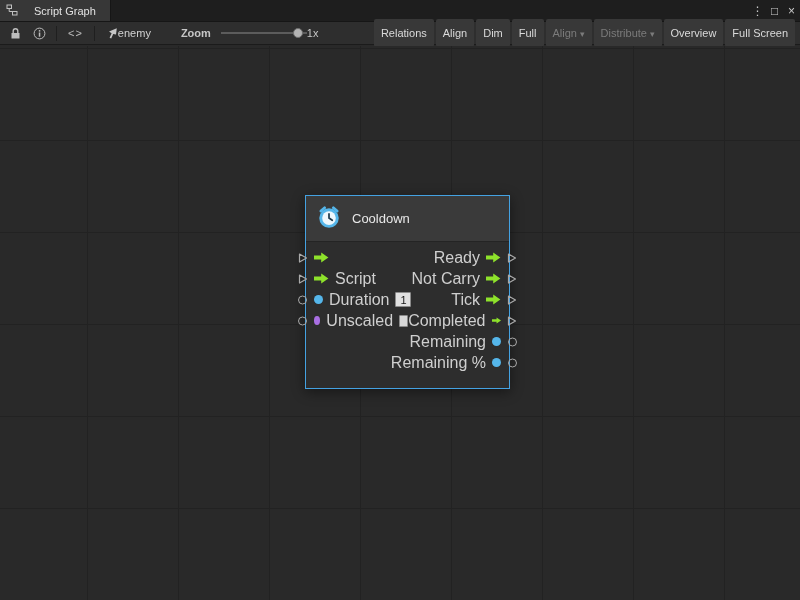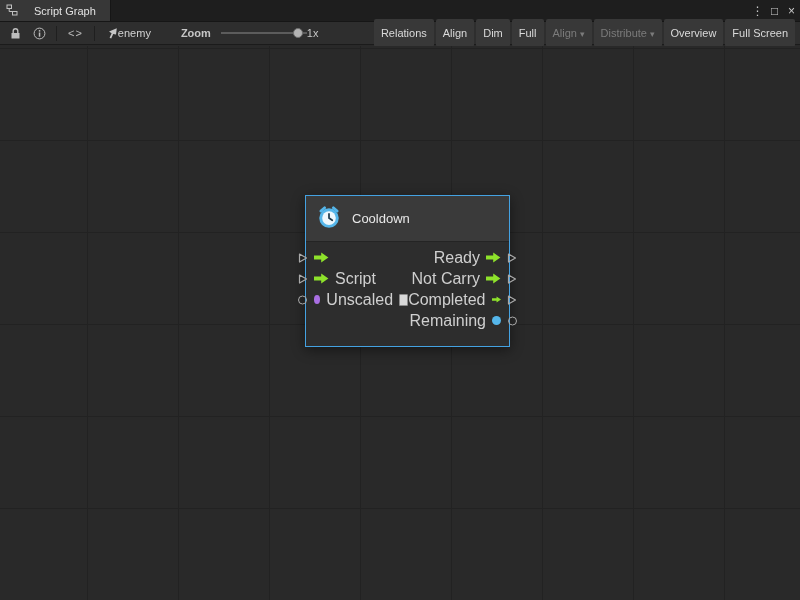--- a/index.html
+++ b/index.html
@@ -207,20 +207,41 @@
                 <path d="M0 3.6 h7.2 V0.6 L14.4 5.5 L7.2 10.4 V7.4 H0 Z" fill="currentColor"></path>
               </svg>
           </div>
           <span class="outer r">
             <svg width="10" height="11" viewBox="0 0 10 11">
                 <path d="M1.5 1.5 L8.5 5.5 L1.5 9.5 Z" fill="none" stroke="currentColor" stroke-width="1.2" stroke-linejoin="round"></path>
               </svg>
           </span>
         </div>
 
+        <div class="row">
+          <span class="outer l">
+              <span class="ocircle"></span>
+            </span>
+          <div class="pg">
+            <span class="dot value"></span>
+            <span class="plabel">Duration</span>
+            <span class="valuebox">1</span>
+          </div>
+          <div class="pg">
+            <span class="plabel">Tick</span>
+            <svg class="arrow" width="15" height="11" viewBox="0 0 15 11">
+                <path d="M0 3.6 h7.2 V0.6 L14.4 5.5 L7.2 10.4 V7.4 H0 Z" fill="currentColor"></path>
+              </svg>
+          </div>
+          <span class="outer r">
+            <svg width="10" height="11" viewBox="0 0 10 11">
+                <path d="M1.5 1.5 L8.5 5.5 L1.5 9.5 Z" fill="none" stroke="currentColor" stroke-width="1.2" stroke-linejoin="round"></path>
+              </svg>
+          </span>
+        </div>
 
         <div class="row">
           <span class="outer l">
               <span class="ocircle"></span>
             </span>
           <div class="pg">
             <span class="dot bool"></span>
             <span class="plabel">Unscaled</span>
             <span class="checkbox"></span>
           </div>
@@ -241,17 +262,27 @@
           <div class="pg"></div>
           <div class="pg">
             <span class="plabel">Remaining</span>
             <span class="dot value"></span>
           </div>
           <span class="outer r">
               <span class="ocircle"></span>
             </span>
         </div>
 
+        <div class="row">
+          <div class="pg"></div>
+          <div class="pg">
+            <span class="plabel">Remaining %</span>
+            <span class="dot value"></span>
+          </div>
+          <span class="outer r">
+              <span class="ocircle"></span>
+            </span>
+        </div>
 
       </div>
     </div>
   </div>
 </div>
 
 </body></html>

